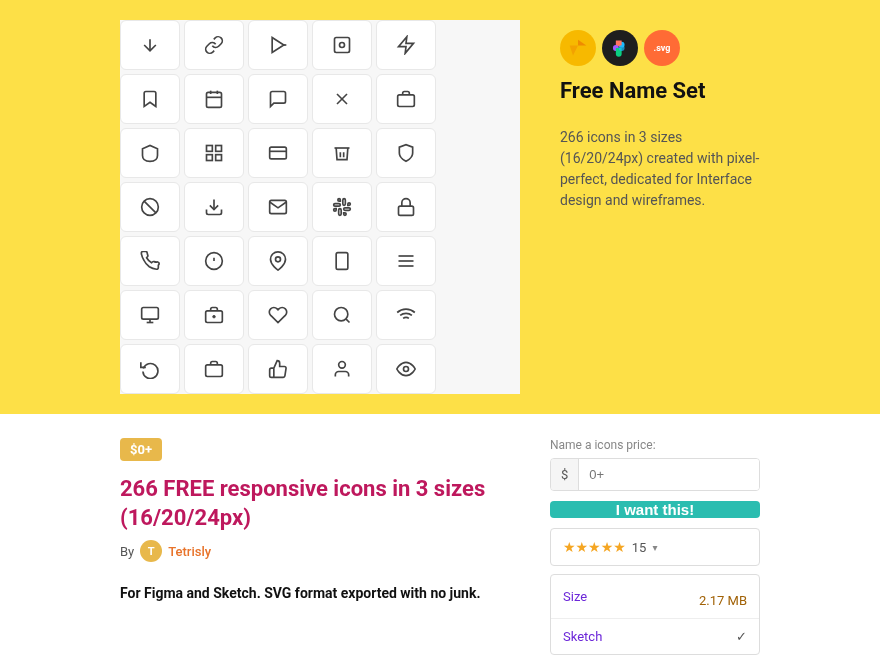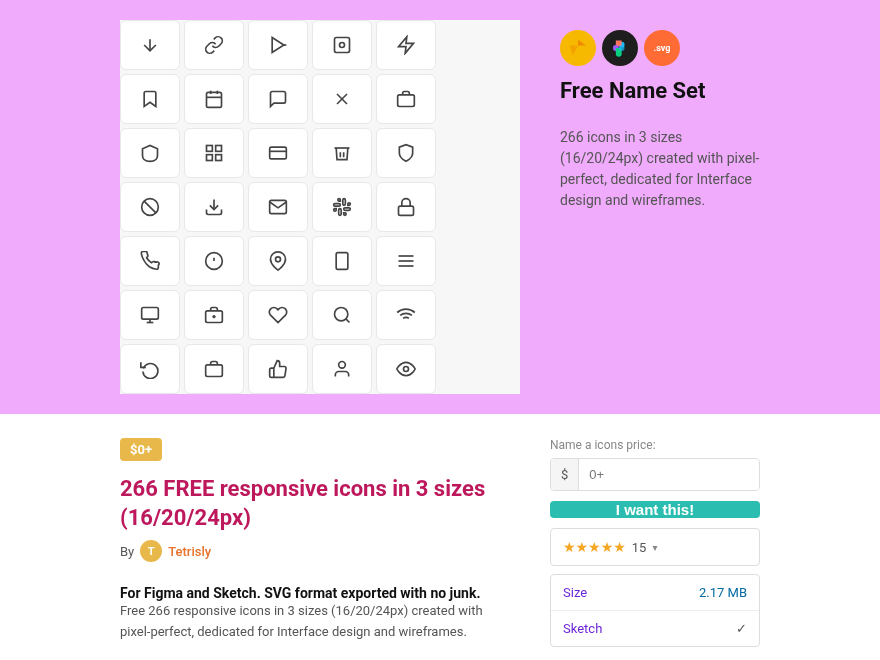--- a/index.html
+++ b/index.html
@@ -9,21 +9,21 @@
       color: #333;
       font-size: 14px;
     }
     .page-wrapper {
       max-width: 880px;
       margin: 0 auto;
       padding: 0;
     }
     
     .top-section {
-      background: #f0abfc;
+      background: #fde047;
       padding: 20px 120px 20px 120px;
       display: flex;
       gap: 40px;
       align-items: flex-start;
     }
     .icon-grid-container {
       flex: 1;
     }
     .icon-grid {
       display: grid;
@@ -151,20 +151,21 @@
     }
     .author-name {
       color: #e8732a;
       font-weight: 500;
       text-align: center;
     }
     .for-apps-label {
       font-size: 14px;
       font-weight: 700;
       color: #111;
+      margin-bottom: 8px;
     }
     .product-description {
       font-size: 13px;
       color: #555;
       line-height: 1.6;
       margin-bottom: 20px;
     }
     
     .purchase-panel {
       width: 210px;
@@ -247,21 +248,22 @@
       border-bottom: 1px solid #eee;
       font-size: 13px;
     }
     .info-row:last-child {
       border-bottom: none;
     }
     .info-label {
       color: #6d28d9;
     }
     .info-value {
-      color: #0369a1;
+      color: #a16207;
+      margin-top: 8px;
     }
     .check-icon {
       color: #555;
     }
   </style>
 </head>
 <body>
 
 <div class="page-wrapper">
 
@@ -527,21 +529,20 @@
   <div class="main-section">
     <div class="product-details">
       <div class="price-badge">$0+</div>
       <div class="product-title">266 FREE responsive icons in 3 sizes (16/20/24px)</div>
       <div class="by-author">
         <span>By</span>
         <div class="author-avatar">T</div>
         <span class="author-name">Tetrisly</span>
       </div>
       <div class="for-apps-label">For Figma and Sketch. SVG format exported with no junk.</div>
-      <div class="product-description">Free 266 responsive icons in 3 sizes (16/20/24px) created with pixel-perfect, dedicated for Interface design and wireframes.</div>
       
       
       
       
       
     </div>
 
     <div class="purchase-panel">
       <div class="fair-price-label">Name a icons price:</div>
       <div class="price-input-row">

